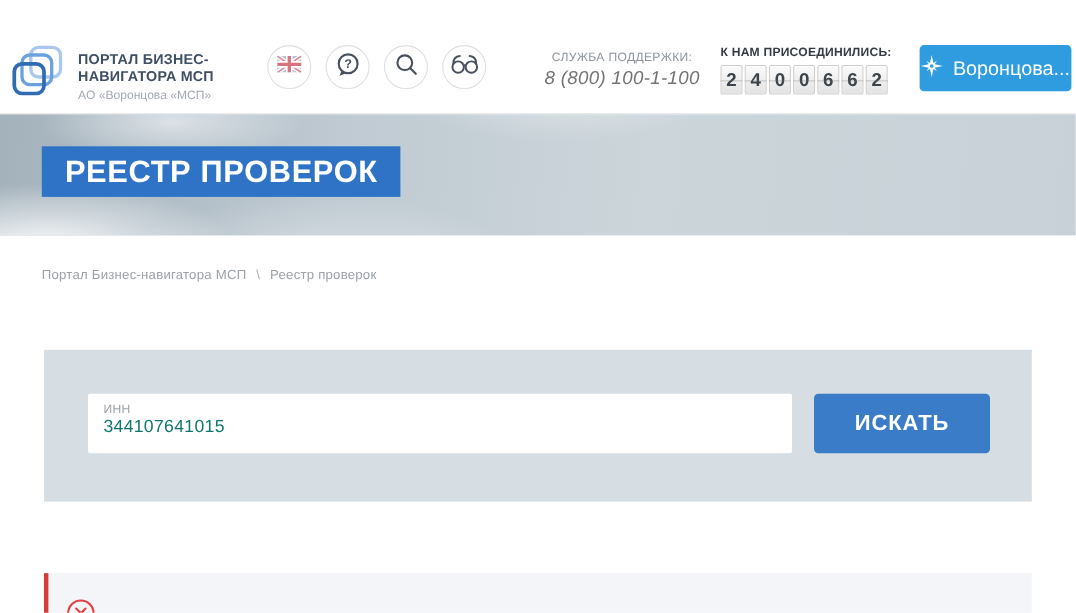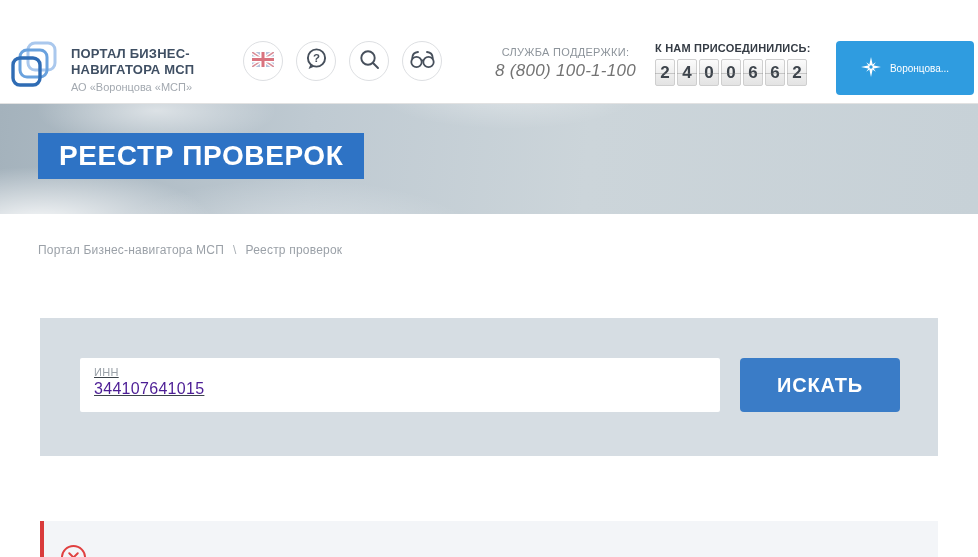--- a/index.html
+++ b/index.html
@@ -42,24 +42,24 @@
     border:1px solid #cfcfcf;
     display:flex; align-items:center; justify-content:center;
     font-size:17px; font-weight:bold; color:#3c434b;
   }
   .digit-tile::after {
     content:""; position:absolute; left:-1px; right:-1px; top:50%;
     height:1px; background:rgba(120,120,120,.35);
   }
 
   .user-button {
-    position:absolute; left:836px; top:5px; width:138px; height:54px;
+    position:absolute; left:836px; top:5px; width:138px; height:42px;
     background:#2f9ce0; border-radius:4px; border:none; cursor:pointer;
     display:flex; align-items:center; justify-content:center; gap:9px;
-    color:#ffffff; font-size:10px; font-family:inherit;
+    color:#ffffff; font-size:18px; font-family:inherit;
   }
 
   
   .hero {
     position:absolute; left:0; top:68px; width:978px; height:110px;
     background:
       radial-gradient(ellipse 280px 90px at 4% 108%, rgba(255,255,255,.9), rgba(255,255,255,0) 62%),
       radial-gradient(ellipse 200px 60px at 16% 6%, rgba(255,255,255,.55), rgba(255,255,255,0) 60%),
       radial-gradient(ellipse 320px 110px at 30% 128%, rgba(255,255,255,.45), rgba(255,255,255,0) 60%),
       radial-gradient(ellipse 220px 60px at 52% -10%, rgba(255,255,255,.35), rgba(255,255,255,0) 60%),
@@ -83,26 +83,26 @@
   .crumb-link { cursor:pointer; }
   .crumb-sep { color:#aab0b6; }
 
   
   .search-panel {
     position:absolute; left:40px; top:282px; width:898px; height:138px;
     background:#d6dde3;
   }
   .inn-field {
     position:absolute; left:40px; top:40px; width:640px; height:54px;
-    background:#ffffff; border-radius:2px; padding:8px 14px 0 14px;text-decoration:underline;
+    background:#ffffff; border-radius:2px; padding:8px 14px 0 14px;
   }
   .inn-label { display:block; font-size:11px; color:#9aa1a8; letter-spacing:.3px; }
   .inn-input {
     display:block; width:100%; border:none; outline:none; background:transparent;
-    font-family:inherit; font-size:16px; color:#4c1d95; margin-top:2px; letter-spacing:.3px;
+    font-family:inherit; font-size:16px; color:#0f766e; margin-top:2px; letter-spacing:.3px;
   }
   .search-button {
     position:absolute; left:700px; top:40px; width:160px; height:54px;
     background:#3a7cc7; border:none; border-radius:4px; cursor:pointer;
     color:#ffffff; font-size:20px; font-weight:bold; letter-spacing:.8px; font-family:inherit;
   }
 
   
   .alert {
     position:absolute; left:40px; top:485px; width:898px; height:72px;

